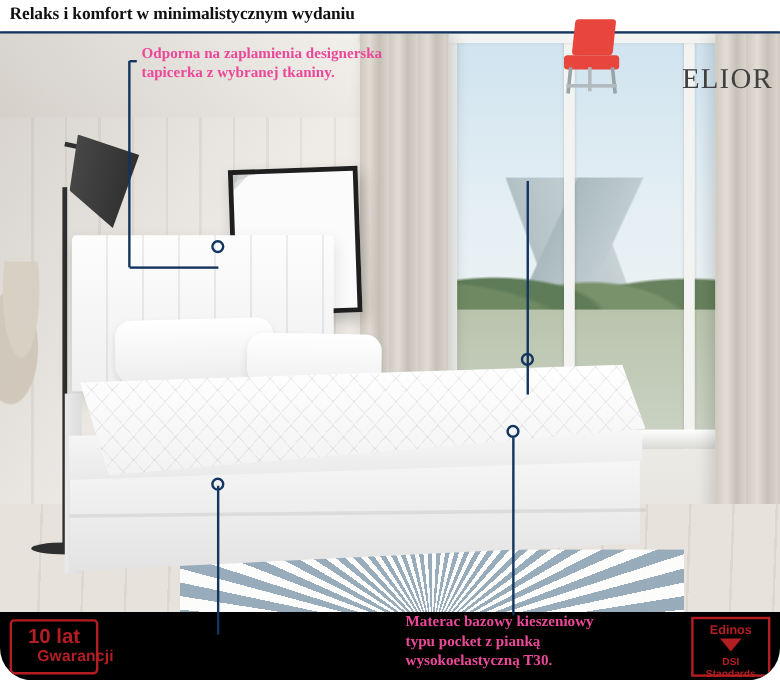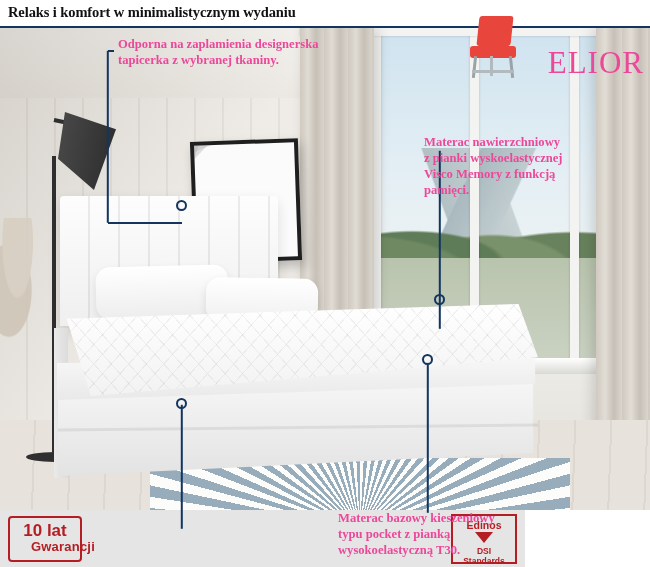--- a/index.html
+++ b/index.html
@@ -7,20 +7,21 @@
     width: 650px; height: 567px;
     font-family: "Liberation Serif", serif;
     background: #ffffff;
     overflow: hidden;
   }
   #page {
     position: relative;
     width: 650px; height: 567px;
     background: #ffffff;
     overflow: hidden;
+    border-radius: 27px;
   }
 
   
   .topbar {
     position: absolute; left: 0; top: 0;
     width: 650px; height: 28px;
     background: #ffffff;
     border-bottom: 2px solid #13355f;
     z-index: 30;
   }
@@ -251,22 +252,22 @@
 
   
   .logo {
     position: absolute; right: 6px; top: 2px;
     width: 180px; height: 78px;
     z-index: 40;
     display: flex; align-items: flex-end; justify-content: flex-end;
   }
   .logo-text {
     font-family: "Liberation Serif", serif;
-    font-size: 31px; letter-spacing: 1px;
-    color: #ec4899;
+    font-size: 24px; letter-spacing: 1px;
+    color: #404040;
     line-height: 1;
     padding-bottom: 2px;
     margin-left: 43px;
   }
   .chair {
     position: relative; width: 56px; height: 64px; margin-right: 6px;
   }
   .chair-back {
     position: absolute; left: 14px; top: 0; width: 34px; height: 30px;
     background: #e8453c; border-radius: 3px;
@@ -308,22 +309,22 @@
     position: absolute;
     width: 11px; height: 11px;
     border: 2px solid #13355f;
     border-radius: 50%;
     background: transparent;
     z-index: 24;
   }
 
   
   .bottombar {
-    position: absolute; left: 0; top: 510px; width: 525px; height: 57px;
-    background: #e5e5e5;
+    position: absolute; left: 0; top: 510px; width: 650px; height: 57px;
+    background: #000000;
     z-index: 20;
   }
   .warranty {
     position: absolute; left: 8px; top: 6px;
     width: 74px; height: 46px;
     border: 2px solid #b41e23;
     border-radius: 4px;
     color: #b41e23;
     text-align: center;
     font-family: "Liberation Sans", sans-serif;
@@ -430,24 +431,20 @@
   <div class="dot" style="left:434px; top:294px;"></div>
 
   <div class="leader" style="left:182px; top:404px; width:124px; transform: rotate(90deg); transform-origin:left center;"></div>
   <div class="dot" style="left:176px; top:398px;"></div>
 
   <div class="leader" style="left:428px; top:364px; width:148px; transform: rotate(90deg); transform-origin:left center;"></div>
   <div class="dot" style="left:422px; top:354px;"></div>
 
   <div class="callout-text t1">Odporna na zaplamienia designerska
 tapicerka z wybranej tkaniny.</div>
-  <div class="callout-text t2">Materac nawierzchniowy
-z pianki wyskoelastycznej
-Visco Memory z funkcją
-pamięci.</div>
   <div class="callout-text t4">Materac bazowy kieszeniowy
 typu pocket z pianką
 wysokoelastyczną T30.</div>
 
   <div class="bottombar">
     <div class="warranty">
       <div class="w1">10 lat</div>
       <div class="w2">Gwarancji</div>
     </div>
     <div class="edinos">

